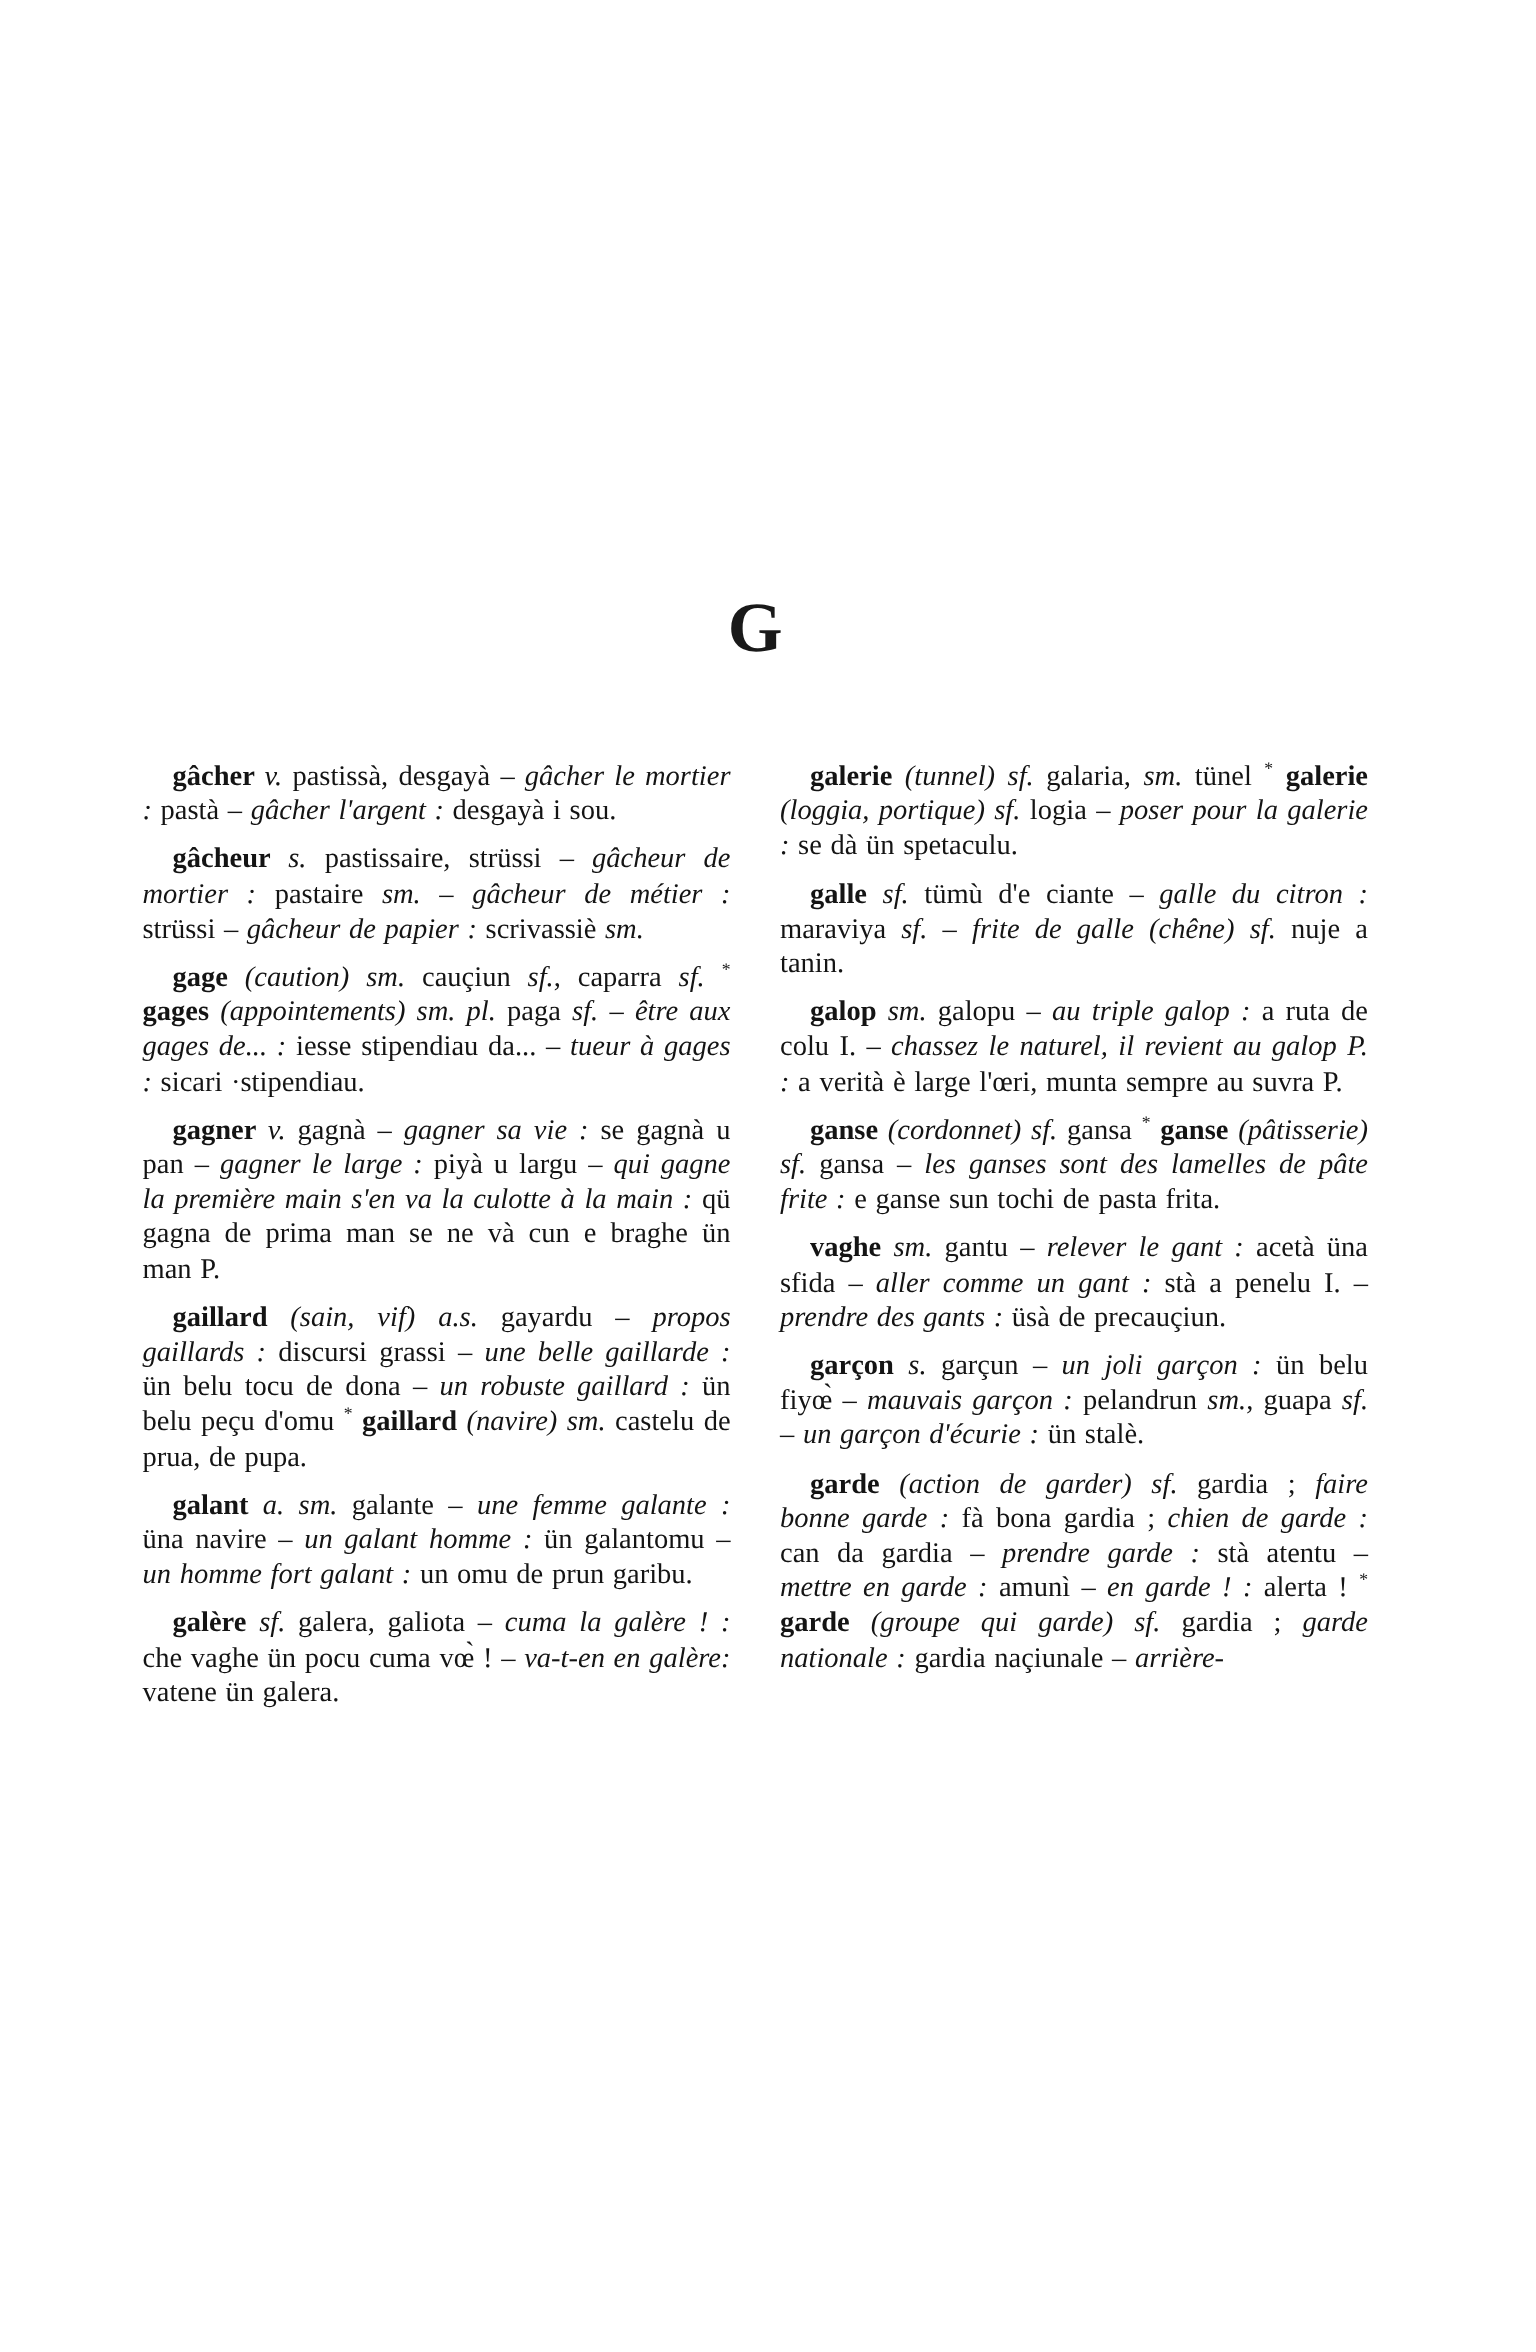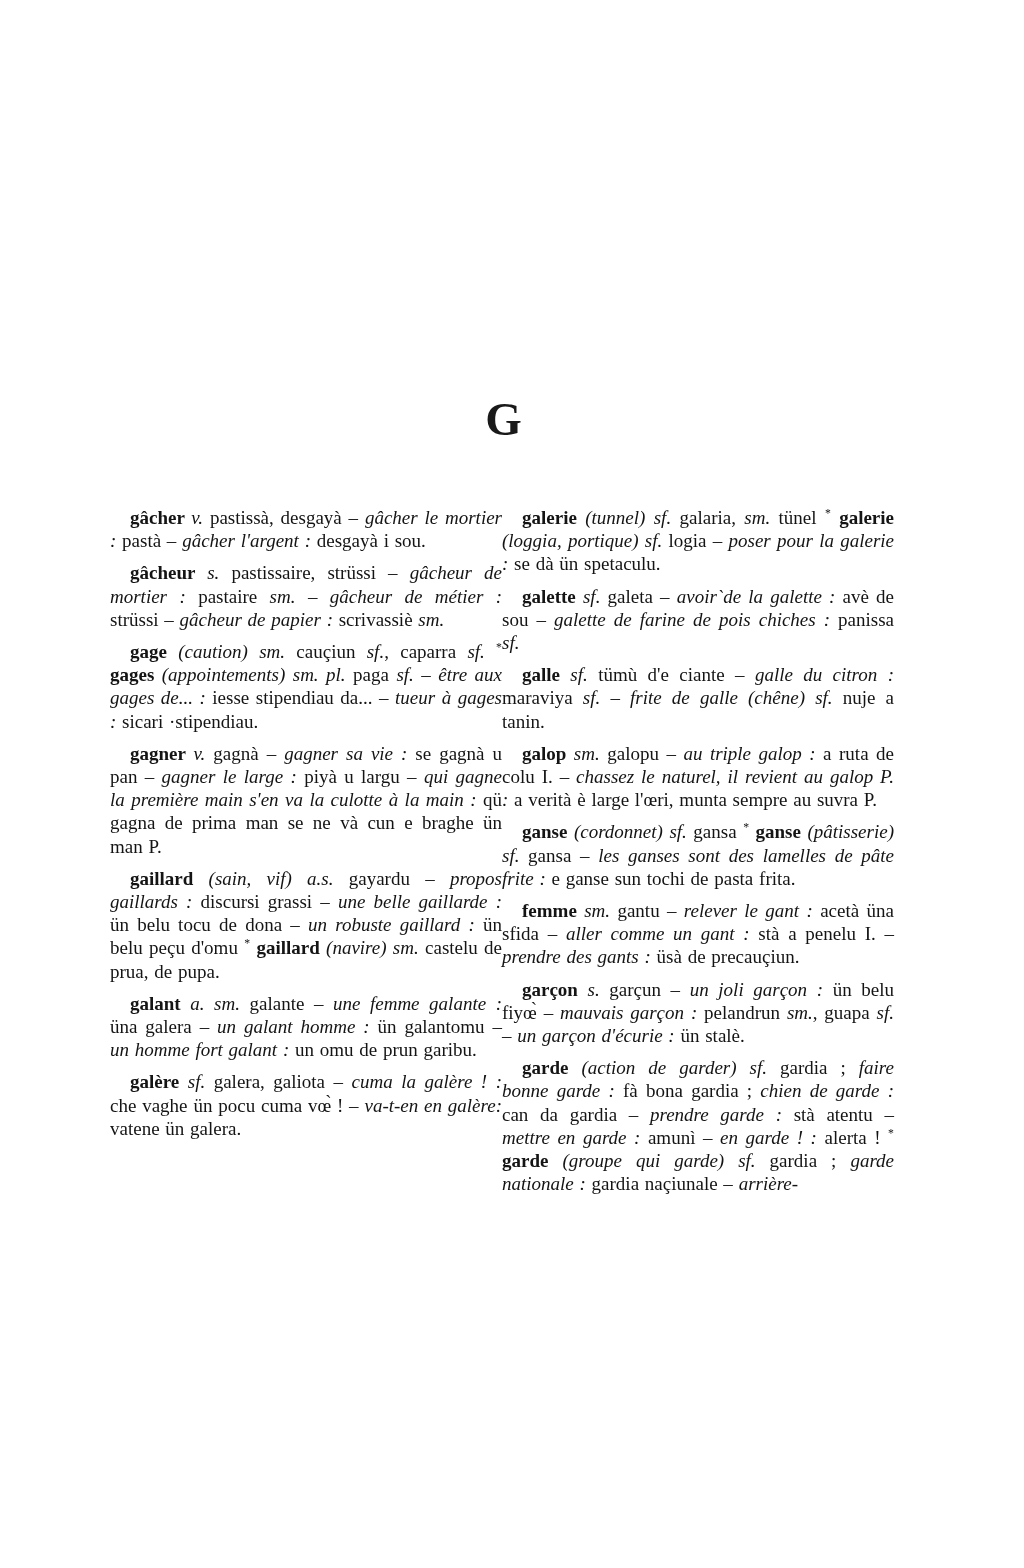--- a/index.html
+++ b/index.html
@@ -16,22 +16,23 @@
     position:absolute;
     top:392px;left:95px;width:818px;
     text-align:center;
     font-size:47px;
     font-weight:bold;
     letter-spacing:1px;
     color:#191919;
   }
   .columns{
     position:absolute;
-    top:506px;left:110px;width:818px;
+    top:506px;left:95px;width:818px;
     display:flex;
+    gap:33px;
   }
   .col{width:392px;}
   .entry{
     margin:0 0 9px 0;
     font-size:19px;
     line-height:23.2px;
     text-align:justify;
     text-indent:20px;
     word-spacing:1px;
   }
@@ -47,27 +48,26 @@
 <div class="page">
   <div class="page-letter">G</div>
 
   <div class="columns">
     <div class="col">
         <p class="entry"><span class="b">gâcher </span><span class="i">v. </span><span class="n">pastissà, desgayà – </span><span class="i">gâcher le mortier : </span><span class="n">pastà – </span><span class="i">gâcher l'argent : </span><span class="n">desgayà i sou.</span></p>
         <p class="entry"><span class="b">gâcheur </span><span class="i">s. </span><span class="n">pastissaire, strüssi – </span><span class="i">gâcheur de mortier : </span><span class="n">pastaire </span><span class="i">sm.</span><span class="n"> – </span><span class="i">gâcheur de métier : </span><span class="n">strüssi – </span><span class="i">gâcheur de papier : </span><span class="n">scrivassiè </span><span class="i">sm.</span></p>
         <p class="entry"><span class="b">gage </span><span class="i">(caution) sm. </span><span class="n">cauçiun </span><span class="i">sf.</span><span class="n">, caparra </span><span class="i">sf. </span><span class="s">*</span><span class="n"> </span><span class="b">gages </span><span class="i">(appointements) sm. pl. </span><span class="n">paga </span><span class="i">sf.</span><span class="n"> – </span><span class="i">être aux gages de... : </span><span class="n">iesse stipendiau da... – </span><span class="i">tueur à gages : </span><span class="n">sicari ·stipendiau.</span></p>
         <p class="entry"><span class="b">gagner </span><span class="i">v. </span><span class="n">gagnà – </span><span class="i">gagner sa vie : </span><span class="n">se gagnà u pan – </span><span class="i">gagner le large : </span><span class="n">piyà u largu – </span><span class="i">qui gagne la première main s'en va la culotte à la main : </span><span class="n">qü gagna de prima man se ne và cun e braghe ün man P.</span></p>
         <p class="entry"><span class="b">gaillard </span><span class="i">(sain, vif) a.s. </span><span class="n">gayardu – </span><span class="i">propos gaillards : </span><span class="n">discursi grassi – </span><span class="i">une belle gaillarde : </span><span class="n">ün belu tocu de dona – </span><span class="i">un robuste gaillard : </span><span class="n">ün belu peçu d'omu </span><span class="s">*</span><span class="n"> </span><span class="b">gaillard </span><span class="i">(navire) sm. </span><span class="n">castelu de prua, de pupa.</span></p>
-        <p class="entry"><span class="b">galant </span><span class="i">a. sm. </span><span class="n">galante – </span><span class="i">une femme galante : </span><span class="n">üna galera – </span><span class="i">un galant homme : </span><span class="n">ün galantomu – </span><span class="i">un homme fort galant : </span><span class="n">un omu de prun garibu.</span></p>
+        <p class="entry"><span class="b">galant </span><span class="i">a. sm. </span><span class="n">galante – </span><span class="i">une femme galante : </span><span class="n">üna navire – </span><span class="i">un galant homme : </span><span class="n">ün galantomu – </span><span class="i">un homme fort galant : </span><span class="n">un omu de prun garibu.</span></p>
         <p class="entry"><span class="b">galère </span><span class="i">sf. </span><span class="n">galera, galiota – </span><span class="i">cuma la galère ! : </span><span class="n">che vaghe ün pocu cuma vœ̀ ! – </span><span class="i">va-t-en en galère: </span><span class="n">vatene ün galera.</span></p>
       </div>
     <div class="col">
         <p class="entry"><span class="b">galerie </span><span class="i">(tunnel) sf. </span><span class="n">galaria, </span><span class="i">sm. </span><span class="n">tünel </span><span class="s">*</span><span class="n"> </span><span class="b">galerie </span><span class="i">(loggia, portique) sf. </span><span class="n">logia – </span><span class="i">poser pour la galerie : </span><span class="n">se dà ün spetaculu.</span></p>
-        <p class="entry"><span class="b">galette </span><span class="i">sf. </span><span class="n">galeta – </span><span class="i">avoir`de la galette : </span><span class="n">avè de sou – </span><span class="i">galette de farine de pois chiches : </span><span class="n">panissa </span><span class="i">sf.</span></p>
         <p class="entry"><span class="b">galle </span><span class="i">sf. </span><span class="n">tümù d'e ciante – </span><span class="i">galle du citron : </span><span class="n">maraviya </span><span class="i">sf. </span><span class="n">– </span><span class="i">frite de galle (chêne) sf. </span><span class="n">nuje a tanin.</span></p>
         <p class="entry"><span class="b">galop </span><span class="i">sm. </span><span class="n">galopu – </span><span class="i">au triple galop : </span><span class="n">a ruta de colu I. – </span><span class="i">chassez le naturel, il revient au galop P. : </span><span class="n">a verità è large l'œri, munta sempre au suvra P.</span></p>
         <p class="entry"><span class="b">ganse </span><span class="i">(cordonnet) sf. </span><span class="n">gansa </span><span class="s">*</span><span class="n"> </span><span class="b">ganse </span><span class="i">(pâtisserie) sf. </span><span class="n">gansa – </span><span class="i">les ganses sont des lamelles de pâte frite : </span><span class="n">e ganse sun tochi de pasta frita.</span></p>
-        <p class="entry"><span class="b">femme </span><span class="i">sm. </span><span class="n">gantu – </span><span class="i">relever le gant : </span><span class="n">acetà üna sfida – </span><span class="i">aller comme un gant : </span><span class="n">stà a penelu I. – </span><span class="i">prendre des gants : </span><span class="n">üsà de precauçiun.</span></p>
+        <p class="entry"><span class="b">vaghe </span><span class="i">sm. </span><span class="n">gantu – </span><span class="i">relever le gant : </span><span class="n">acetà üna sfida – </span><span class="i">aller comme un gant : </span><span class="n">stà a penelu I. – </span><span class="i">prendre des gants : </span><span class="n">üsà de precauçiun.</span></p>
         <p class="entry"><span class="b">garçon </span><span class="i">s. </span><span class="n">garçun – </span><span class="i">un joli garçon : </span><span class="n">ün belu fiyœ̀ – </span><span class="i">mauvais garçon : </span><span class="n">pelandrun </span><span class="i">sm.</span><span class="n">, guapa </span><span class="i">sf.</span><span class="n"> – </span><span class="i">un garçon d'écurie : </span><span class="n">ün stalè.</span></p>
         <p class="entry"><span class="b">garde </span><span class="i">(action de garder) sf. </span><span class="n">gardia ; </span><span class="i">faire bonne garde : </span><span class="n">fà bona gardia ; </span><span class="i">chien de garde : </span><span class="n">can da gardia – </span><span class="i">prendre garde : </span><span class="n">stà atentu – </span><span class="i">mettre en garde : </span><span class="n">amunì – </span><span class="i">en garde ! : </span><span class="n">alerta ! </span><span class="s">*</span><span class="n"> </span><span class="b">garde </span><span class="i">(groupe qui garde) sf. </span><span class="n">gardia ; </span><span class="i">garde nationale : </span><span class="n">gardia naçiunale – </span><span class="i">arrière-</span></p>
       </div>
   </div>
 </div>
 
 </body></html>

